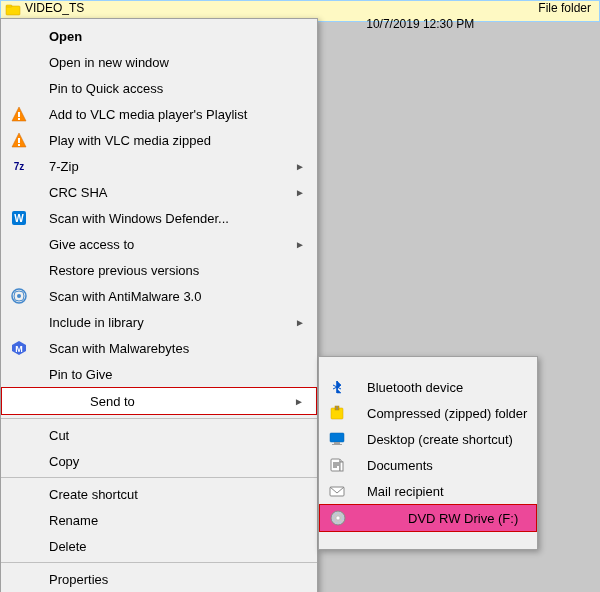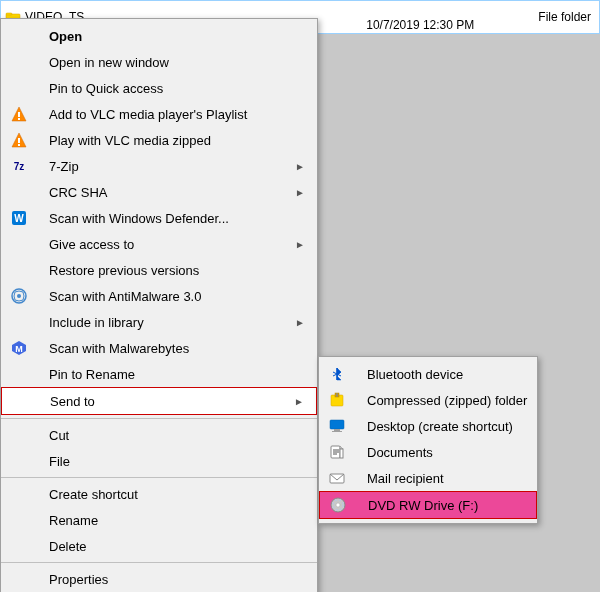--- a/index.html
+++ b/index.html
@@ -13,25 +13,25 @@
       overflow: hidden;
     }
 
     
     .file-row {
       position: absolute;
       top: 0;
       left: 0;
       right: 0;
       height: 22px;
-      background: #ffffff;
+      background: #fef9c3;
       border: 1px solid #99d1ff;
       display: flex;
-      align-items: center;
-      padding: 16px 4px;
+      align-items: flex-start;
+      padding: 0 4px;
       gap: 4px;
     }
     .file-row-name {
       font-size: 12px;
       color: #000;
       min-width: 100px;
     }
     .file-row-date {
       font-size: 12px;
       color: #000;
@@ -63,20 +63,21 @@
       padding: 3px 12px 3px 8px;
       cursor: pointer;
       min-height: 24px;
       position: relative;
       color: #000;
       white-space: nowrap;
     }
     .menu-item.highlighted {
       background: #fff;
       border: 1px solid #cc0000;
+      gap: 40px;
     }
     .menu-item .item-icon {
       width: 20px;
       height: 20px;
       margin-right: 20px;
       flex-shrink: 0;
       display: flex;
       align-items: center;
       justify-content: center;
     }
@@ -98,21 +99,21 @@
 
     
     .submenu {
       position: absolute;
       top: 356px;
       left: 318px;
       width: 220px;
       background: #f0f0f0;
       border: 1px solid #a0a0a0;
       box-shadow: 2px 2px 6px rgba(0,0,0,0.3);
-      padding: 4px 0;
+      padding: 17px 0;
     }
 
     .submenu .menu-item {
       padding: 3px 12px 3px 8px;
     }
 
     .submenu .menu-item.highlighted {
       background: #fff;
       border: 1px solid #cc0000;
     }
@@ -236,39 +237,39 @@
       <svg width="16" height="16" viewBox="0 0 16 16">
         <path d="M8,1 L15,5 L15,11 L8,15 L1,11 L1,5 Z" fill="#4169e1"></path>
         <text x="8" y="12" text-anchor="middle" fill="white" font-size="9" font-weight="bold">M</text>
       </svg>
     </span>
     <span class="item-label">Scan with Malwarebytes</span>
   </div>
 
   <div class="menu-item">
     <span class="item-icon"></span>
-    <span class="item-label">Pin to Rename</span>
+    <span class="item-label">Pin to Give</span>
   </div>
 
   <div class="menu-item highlighted" style="border:1px solid #cc0000; background:#fff;">
     <span class="item-icon"></span>
     <span class="item-label">Send to</span>
     <span class="arrow">►</span>
   </div>
 
   <div class="menu-separator"></div>
 
   <div class="menu-item">
     <span class="item-icon"></span>
     <span class="item-label">Cut</span>
   </div>
 
   <div class="menu-item">
     <span class="item-icon"></span>
-    <span class="item-label">File</span>
+    <span class="item-label">Copy</span>
   </div>
 
   <div class="menu-separator"></div>
 
   <div class="menu-item">
     <span class="item-icon"></span>
     <span class="item-label">Create shortcut</span>
   </div>
 
   <div class="menu-item">

